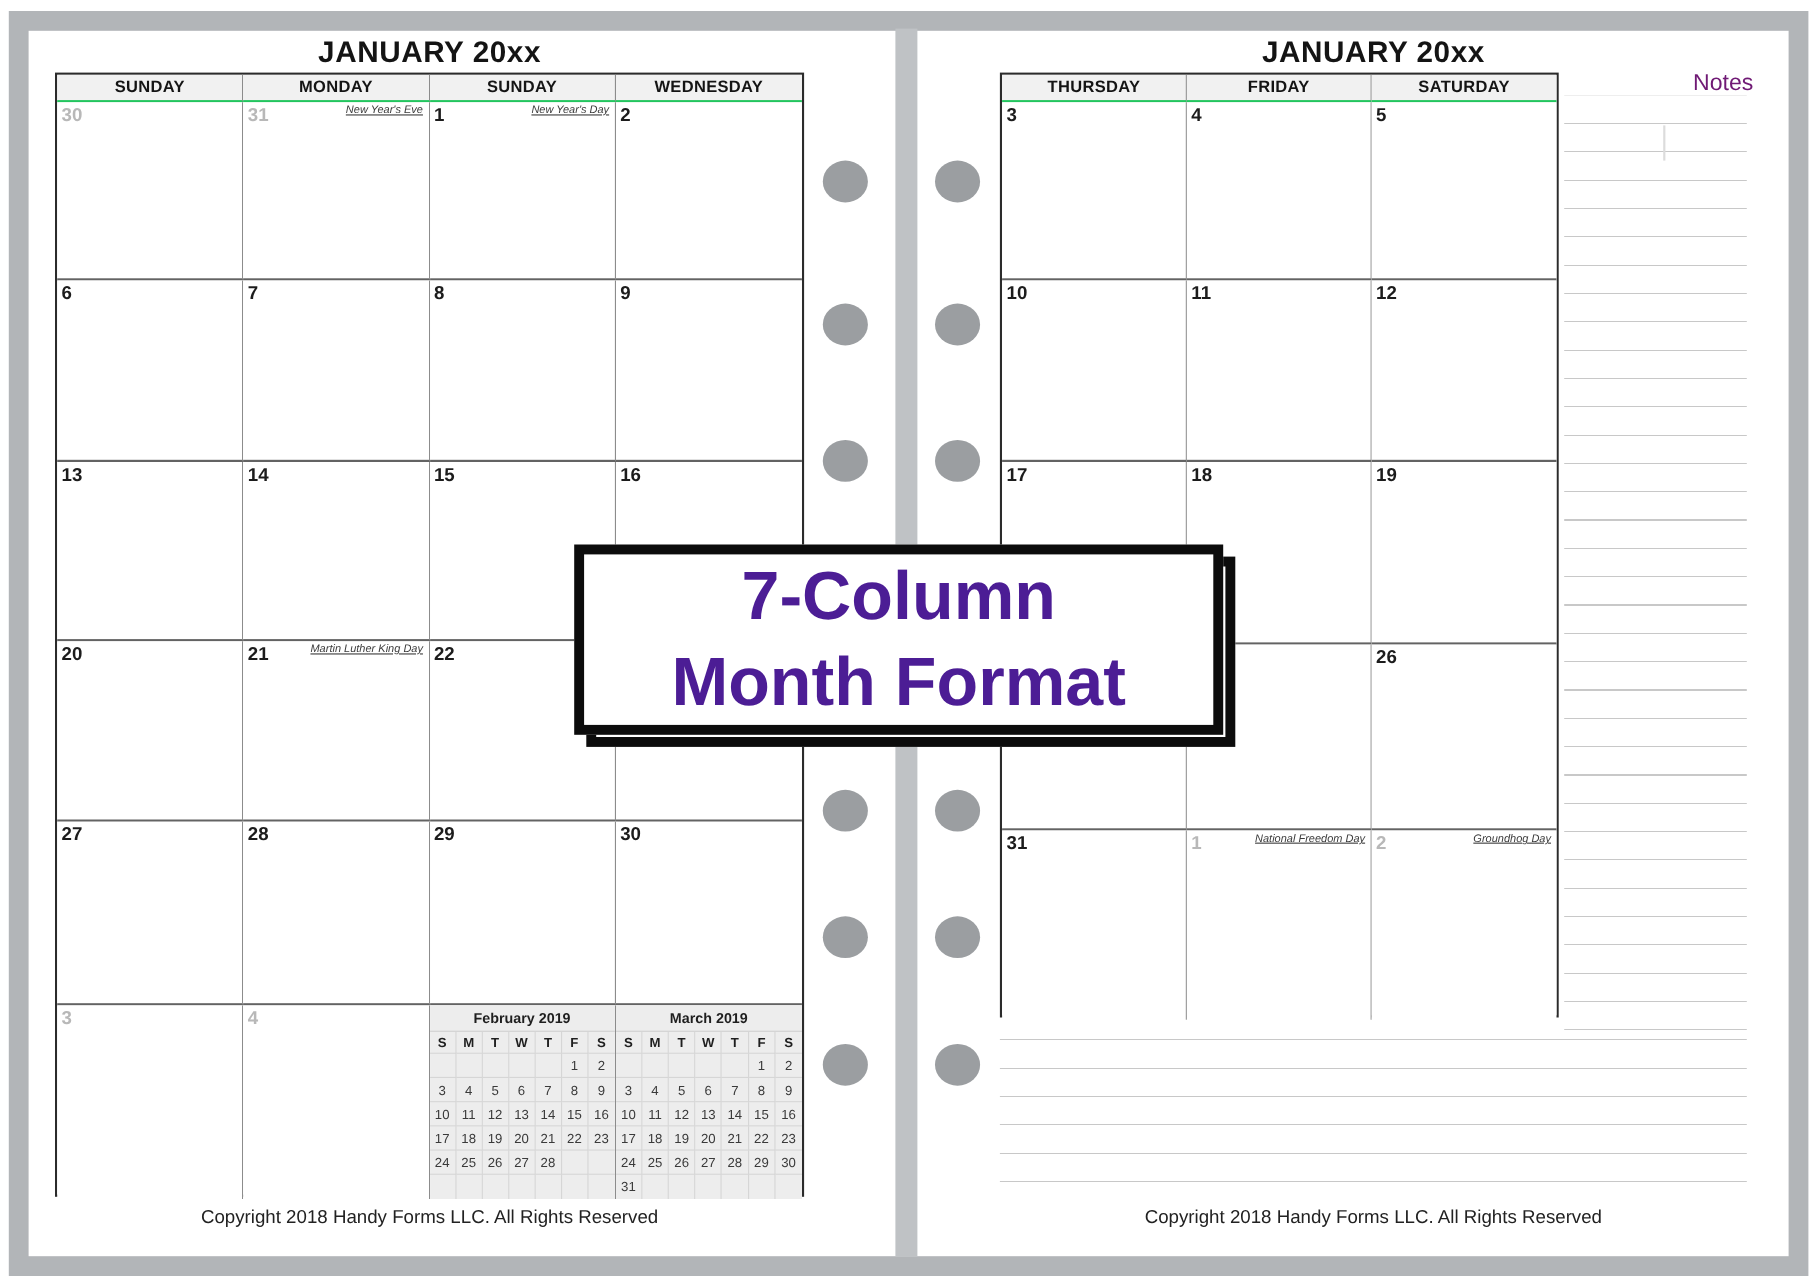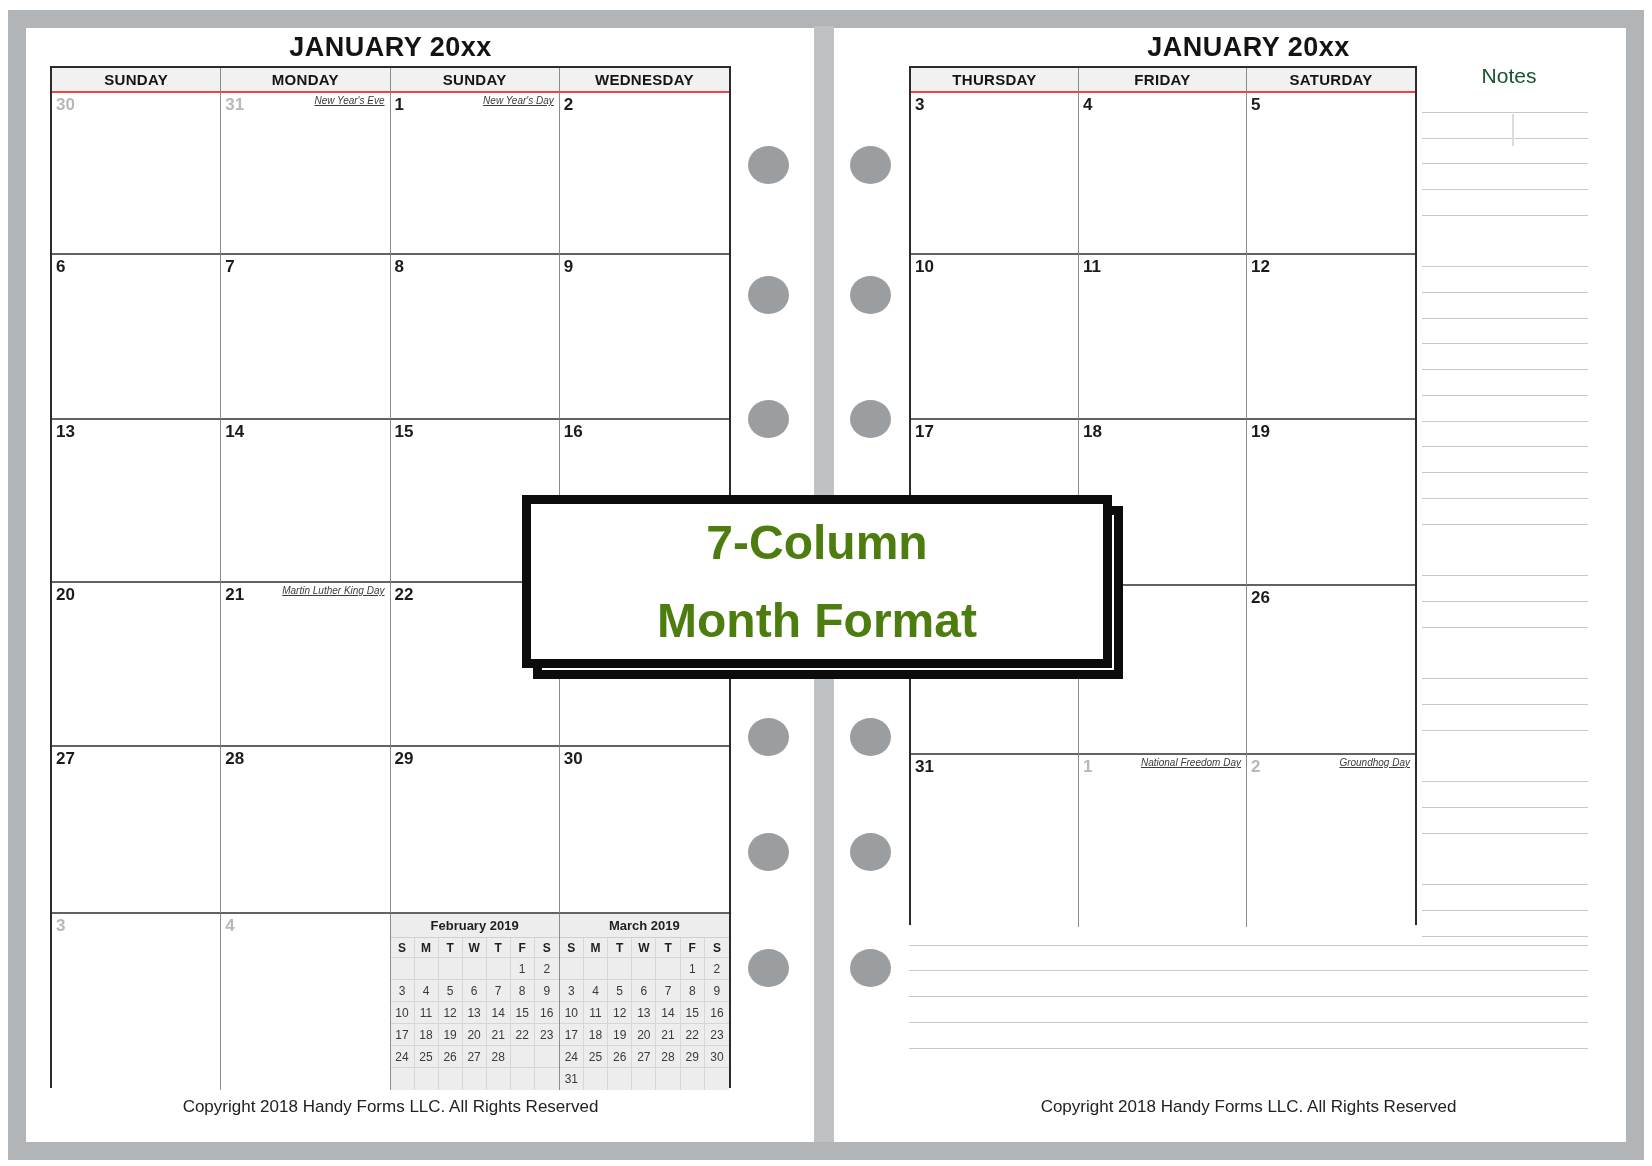--- a/index.html
+++ b/index.html
@@ -19,21 +19,21 @@
 
   
   .month-grid{position:absolute;display:grid;border:2px solid #2b2b2b;background:#fff;
               box-sizing:border-box;z-index:2;}
   .grid-left{left:50px;top:66px;width:681px;height:1022px;
              grid-template-columns:repeat(4,1fr);
              grid-template-rows:25px 162px 165px 163px 164px 167px 176px;}
   .grid-right{left:909px;top:66px;width:508px;height:859px;
               grid-template-columns:repeat(3,1fr);
               grid-template-rows:25px 162px 165px 166px 169px 172px;}
-  .hdr{background:#f1f1f1;border-bottom:2px solid #ef4444;border-right:1px solid #8c8c8c;
+  .hdr{background:#f1f1f1;border-bottom:2px solid #22c55e;border-right:1px solid #8c8c8c;
        font-weight:bold;font-size:15px;letter-spacing:.3px;color:#141414;
        display:flex;align-items:center;justify-content:center;box-sizing:border-box;}
   .cell{position:relative;border-right:1px solid #8c8c8c;border-bottom:2px solid #636363;
         box-sizing:border-box;background:#fff;}
   .grid-left  > :nth-child(4n){border-right:none;text-align:center;}
   .grid-right > :nth-child(3n){border-right:none;}
   .grid-left  > :nth-child(n+25){border-bottom:none;}
   .grid-right > :nth-child(n+16){border-bottom:none;}
   .dn{position:absolute;top:2px;left:4px;font-size:17px;font-weight:bold;color:#1c1c1c;}
   .dn.muted{color:#b8b8b8;}
@@ -46,22 +46,22 @@
   .mc-grid{flex:1;display:grid;grid-template-columns:repeat(7,1fr);
            grid-template-rows:20px repeat(6,1fr);}
   .mc-h,.mc-c{display:flex;align-items:center;justify-content:center;box-sizing:border-box;
               border-right:1px solid #d6d6d6;border-bottom:1px solid #d6d6d6;}
   .mc-h{font-weight:bold;font-size:12px;color:#1f1f1f;}
   .mc-c{font-size:12px;color:#3a3a3a;}
   .mc-grid > :nth-child(7n){border-right:none;}
   .mc-grid > :nth-child(n+43){border-bottom:none;}
 
   
-  .notes-label{position:absolute;left:1424px;top:64px;width:170px;text-align:center;
-               font-size:21px;color:#14532d;z-index:2;}
+  .notes-label{position:absolute;left:1424px;top:64px;width:170px;text-align:right;
+               font-size:21px;color:#701a75;z-index:2;}
   .ruled{position:absolute;z-index:2;
          background:repeating-linear-gradient(to bottom,rgba(0,0,0,0) 0 24.75px,#c8c8c8 24.75px 25.75px);}
   .notes-lines{left:1422px;top:87px;width:166px;height:850px;}
   .bottom-lines{left:909px;top:920px;width:679px;height:158px;}
   .corner-mark{position:absolute;left:1498px;top:114px;width:14px;height:32px;
                border-right:2px solid #dcdcdc;z-index:2;}
 
   
   .copyright{position:absolute;font-size:17px;color:#222;text-align:center;z-index:2;}
   .lt-copy{left:50px;top:1097px;width:681px;}
@@ -69,21 +69,21 @@
 
   
   .hole{position:absolute;width:41px;height:38px;border-radius:50%;background:#9b9ea1;z-index:3;}
 
   
   .banner-shadow{position:absolute;left:533px;top:506px;width:590px;height:173px;
                  border:9px solid #0c0c0c;background:#fff;box-sizing:border-box;z-index:8;}
   .banner{position:absolute;left:522px;top:495px;width:590px;height:173px;
           border:9px solid #0c0c0c;background:#fff;box-sizing:border-box;z-index:9;
           display:flex;flex-direction:column;align-items:center;justify-content:center;}
-  .banner .bline{font-weight:bold;font-size:48px;line-height:78px;color:#4d7c0f;white-space:nowrap;}
+  .banner .bline{font-weight:bold;font-size:62px;line-height:78px;color:#4c1d95;white-space:nowrap;}
 </style>
 </head>
 <body>
 
 <div class="canvas">
 
   <div class="frame"></div>
   <div class="spine"></div>
 
   <h1 class="title lt-title">JANUARY 20xx</h1>

